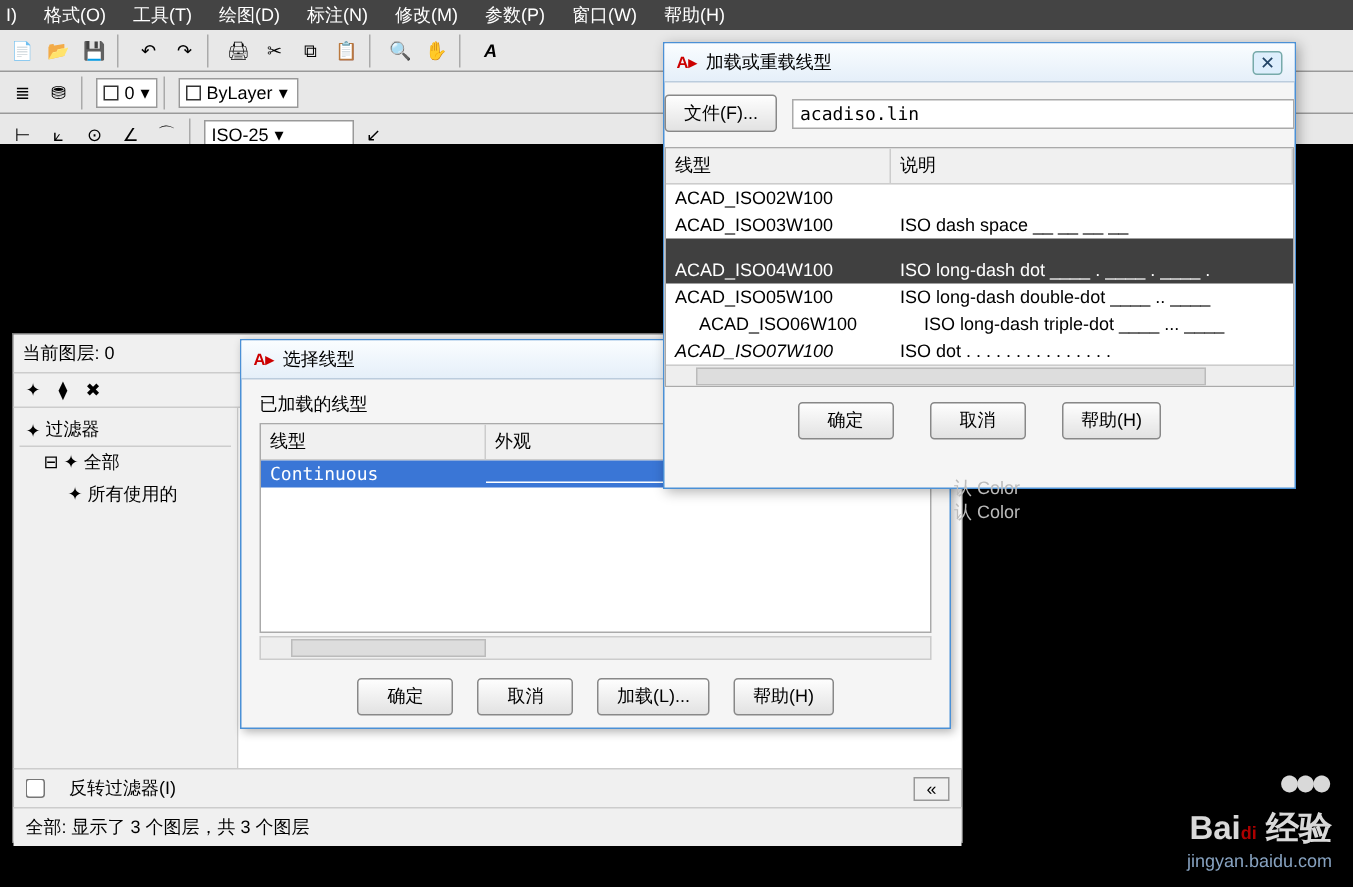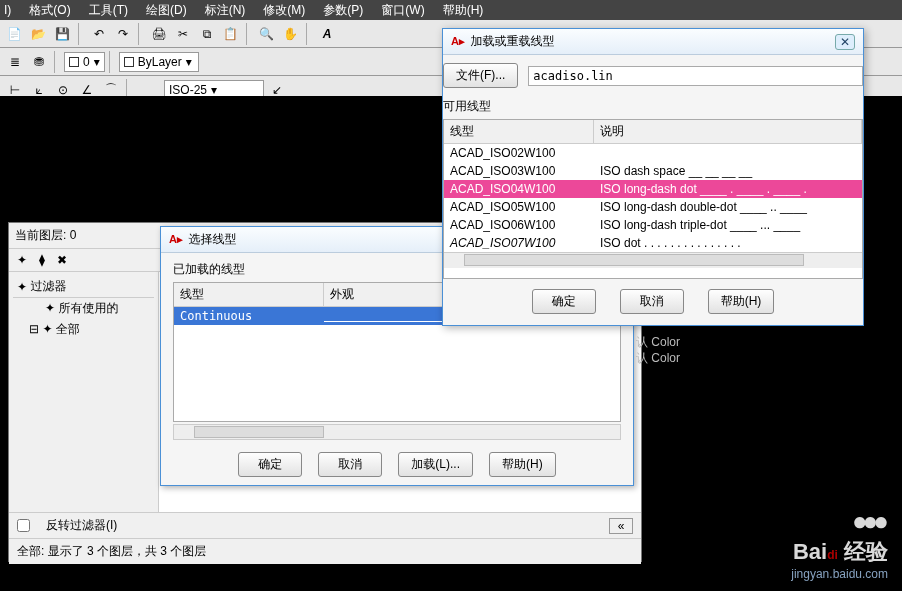--- a/index.html
+++ b/index.html
@@ -53,28 +53,28 @@
 .dlg-load .titlebar .logo { color: #c00; font-weight: bold; margin-right: 6px; font-size: 11px; }
 .dlg-load .titlebar .close { margin-left: auto; width: 20px; height: 16px; border: 1px solid #7aa; border-radius: 3px; text-align: center; line-height: 14px; color: #246; background: #ddeefc; }
 .dlg-load .body { padding: 8px 0; }
 .dlg-load .fname-row { display: flex; align-items: center; gap: 10px; margin-bottom: 10px; }
 .dlg-load .fname-row input { flex: 1; border: 1px solid #aaa; padding: 2px 4px; height: 20px; font-family: monospace; }
 .dlg-load .listbox { border: 1px solid #aaa; background: #fff; height: 160px; margin-top: 4px; overflow: hidden; }
 .dlg-load .list-hdr { display: flex; background: #f0f0f0; border-bottom: 1px solid #ccc; }
 .dlg-load .list-hdr span { padding: 3px 6px; border-right: 1px solid #ccc; }
 .dlg-load .list-row { display: flex; font-family: monospace; }
 .dlg-load .list-row span { padding: 2px 6px; white-space: nowrap; overflow: hidden; }
-.dlg-load .list-row.sel { background: #ec4899; color: #fff; align-items: flex-end; }
+.dlg-load .list-row.sel { background: #404040; color: #fff; align-items: flex-end; }
 .dlg-load .btnrow { display: flex; gap: 24px; justify-content: center; margin-top: 10px; }
 .dlg-load .scroll-h { height: 16px; background: #eee; border-top: 1px solid #ccc; position: relative; }
 .dlg-load .scroll-h .thumb { position: absolute; left: 20px; top: 1px; width: 340px; height: 12px; background: #ddd; border: 1px solid #bbb; }
 
 .btn { border: 1px solid #888; background: linear-gradient(#fefefe,#e2e2e2); padding: 3px 12px; border-radius: 3px; min-width: 64px; text-align: center; cursor: pointer; }
 
-.right-frags { position: absolute; left: 636px; top: 334px; color: #bbb; font-family: monospace; font-size: 11px; line-height: 16px; }
+.right-frags { position: absolute; left: 636px; top: 317px; color: #bbb; font-family: monospace; font-size: 11px; line-height: 16px; }
 
 .watermark { position: absolute; right: 14px; bottom: 10px; text-align: right; color: #fff; opacity: .85; }
 .watermark .paw { font-size: 26px; margin-right: 4px; letter-spacing: -5px; }
 .watermark .brand { font-size: 22px; font-weight: bold; }
 .watermark .xp { color: #c00; font-weight: bold; }
 .watermark .sub { font-size: 12px; color: #9fbfe2; }
 </style>
 </head>
 <body>
 
@@ -126,21 +126,21 @@
   </span>
 </div>
 
 <div class="toolbar">
   <span class="tbtn">⊢</span>
   <span class="tbtn">⟀</span>
   <span class="tbtn">⊙</span>
   <span class="tbtn">∠</span>
   <span class="tbtn">⌒</span>
   <span class="sep"></span>
-  <span class="combo" style="min-width:100px;margin-left:28px;">
+  <span class="combo" style="min-width:100px;">
     <span>ISO-25</span>
     <span class="chev">▾</span>
   </span>
   <span class="tbtn">↙</span>
 </div>
 
 <div class="app-dark"></div>
 
 <div class="side-x">✕</div>
 <div class="side-pin">▸</div>
@@ -151,22 +151,22 @@
     <span>当前图层: 0</span>
   </div>
   <div class="layer-row-icons">
     <span>✦</span>
     <span>⧫</span>
     <span>✖</span>
   </div>
   <div class="layer-body">
     <div class="layer-tree">
       <div class="filter-hdr"><span>✦</span>&nbsp;<span>过滤器</span></div>
+      <div class="tree-item">⊟ <span>✦</span> <span>全部</span></div>
       <div class="tree-item" style="padding-left:32px;"><span>✦</span> <span>所有使用的</span></div>
-      <div class="tree-item">⊟ <span>✦</span> <span>全部</span></div>
     </div>
     <div class="layer-list"></div>
   </div>
   <div class="layer-footer">
     <input type="checkbox" style="">
     <span style="margin-left:16px;">反转过滤器(I)</span>
     <span class="arrow-box">«</span>
   </div>
 
   <div class="layer-status">全部: 显示了 3 个图层，共 3 个图层</div>
@@ -207,44 +207,43 @@
   <div class="titlebar">
     <span class="logo">A▸</span>
     <span>加载或重载线型</span>
     <span class="close">✕</span>
   </div>
   <div class="body">
     <div class="fname-row">
       <div class="btn">文件(F)...</div>
       <input type="text" value="acadiso.lin" style="">
     </div>
-    <div>可用线型</div>
     <div class="listbox">
       <div class="list-hdr">
         <span style="width:150px;">线型</span>
         <span style="flex:1;">说明</span>
       </div>
       <div id="load-rows">
           <div class="list-row">
             <span style="width:150px;">ACAD_ISO02W100</span>
           </div>
           <div class="list-row">
             <span style="width:150px;">ACAD_ISO03W100</span>
             <span style="flex:1;">ISO dash space __    __    __    __</span>
           </div>
           <div class="list-row sel">
             <span style="width:150px;">ACAD_ISO04W100</span>
-            <span style="flex:1;">ISO long-dash dot ____ . ____ . ____ .</span>
+            <span style="flex:1;margin-top:12px;">ISO long-dash dot ____ . ____ . ____ .</span>
           </div>
           <div class="list-row">
             <span style="width:150px;">ACAD_ISO05W100</span>
             <span style="flex:1;">ISO long-dash double-dot ____ .. ____</span>
           </div>
           <div class="list-row">
-            <span style="width:150px;">ACAD_ISO06W100</span>
+            <span style="width:150px;margin-left:16px;">ACAD_ISO06W100</span>
             <span style="flex:1;">ISO long-dash triple-dot ____ ... ____</span>
           </div>
           <div class="list-row">
             <span style="width:150px;font-style:italic;">ACAD_ISO07W100</span>
             <span style="flex:1;">ISO dot . . . . . . . . . . . . . . .</span>
           </div>
         </div>
       <div class="scroll-h">
           <div class="thumb"></div>
         </div>

